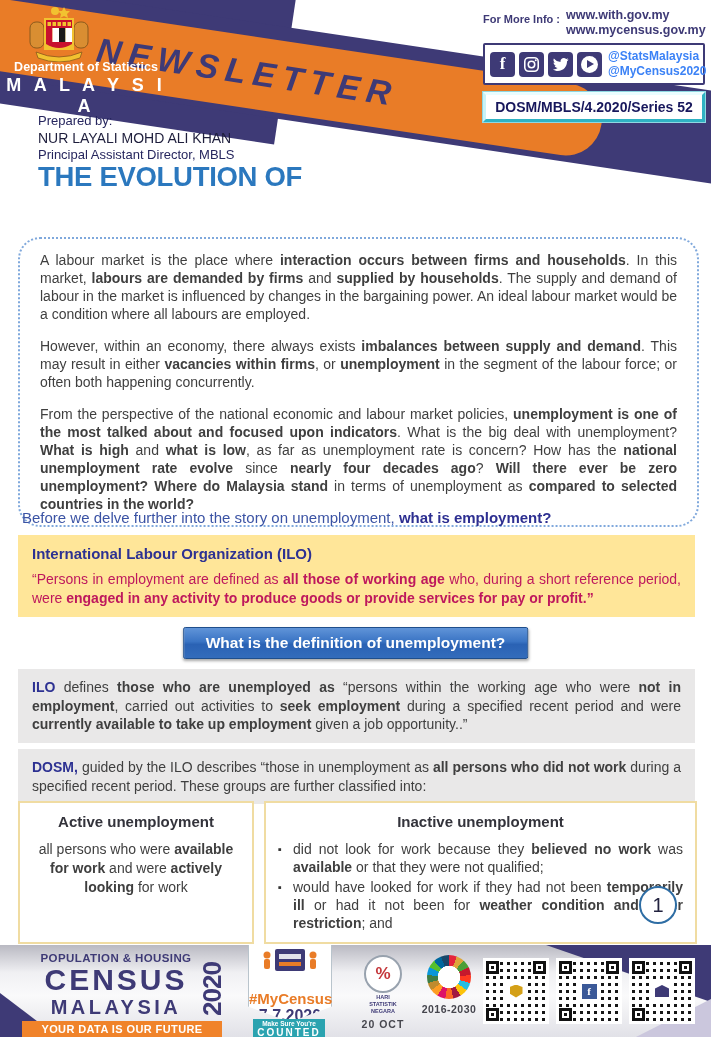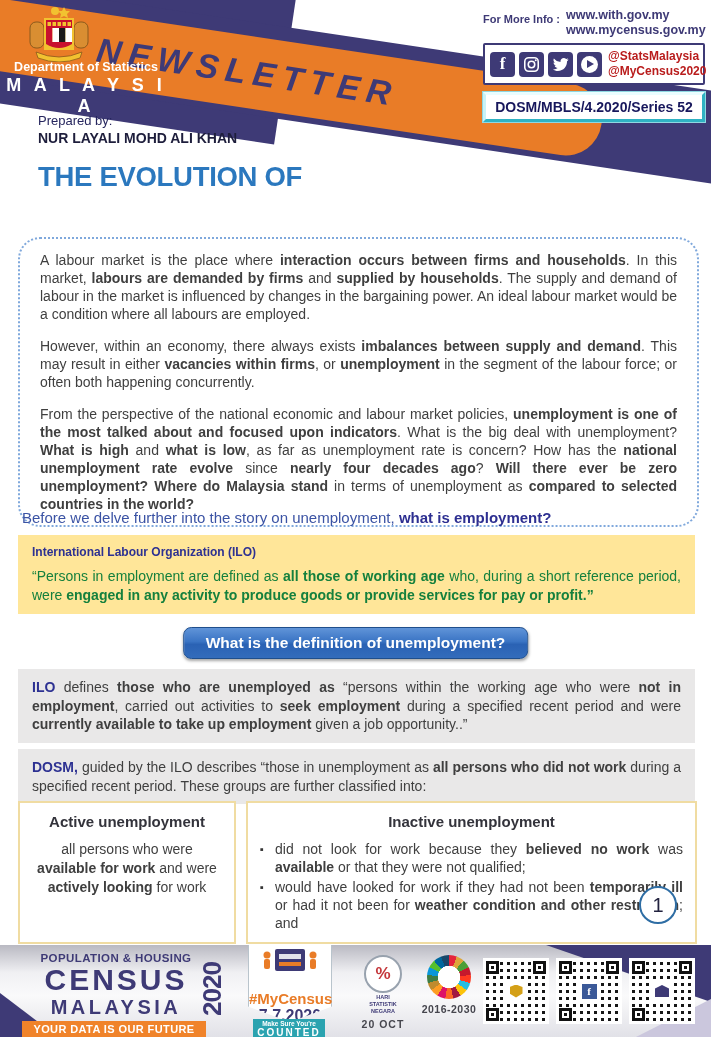--- a/index.html
+++ b/index.html
@@ -30,61 +30,61 @@
   .more-info .urls{font-size:12.5px;font-weight:800;color:#3E3A76;line-height:1.2;}
   .social-box{margin-top:5px;border:2px solid #3E3A76;background:#fff;border-radius:2px;
               display:flex;align-items:center;gap:4px;padding:4px 5px;}
   .sicon{width:25px;height:25px;background:#3E3A76;border-radius:4px;display:flex;
          align-items:center;justify-content:center;flex:0 0 auto;}
   .sicon .fb{color:#fff;font-weight:800;font-size:17px;font-family:"Liberation Serif",serif;}
   .yt-circle{width:17px;height:17px;background:#fff;border-radius:50%;display:flex;
              align-items:center;justify-content:center;}
   .yt-tri{width:0;height:0;border-left:7px solid #3E3A76;border-top:4.5px solid transparent;
           border-bottom:4.5px solid transparent;margin-left:2px;}
-  .handles{font-size:12px;font-weight:800;color:#b91c1c;line-height:1.25;margin-left:2px;}
+  .handles{font-size:12px;font-weight:800;color:#3b82f6;line-height:1.25;margin-left:2px;}
   .series-badge{margin-top:7px;background:#fff;text-align:center;font-size:14px;font-weight:800;
        color:#17175C;padding:4px 6px;border:3px solid;border-color:#eafdff #2fb2c3 #2fb2c3 #c8f2f8;
        box-shadow:0 0 0 1px #8ed8e2;}
 
   .prepared{position:absolute;left:38px;top:113px;z-index:4;color:#26265E;}
   .prepared .pb{font-size:13px;}
-  .prepared .an{font-size:14px;font-weight:700;color:#1E1E3C;margin-top:2px;}
+  .prepared .an{font-size:14px;font-weight:400;color:#1E1E3C;margin-top:2px;}
   .prepared .ar{font-size:13px;margin-top:1px;}
 
   .page-title{position:absolute;left:38px;top:161px;z-index:4;color:#2B78BE;font-weight:800;
               font-size:27.5px;line-height:1.14;letter-spacing:-0.3px;}
 
   
   .intro-box{position:absolute;left:18px;top:237px;width:637px;padding:12px 20px;
              border:2px dotted #7FA8DC;border-radius:22px;background:#fff;
              font-size:14px;line-height:18px;color:#3F3F3F;text-align:justify;z-index:2;}
   .intro-box p{margin:0 0 0 0;}
   .intro-box p + p{margin-top:14px;}
 
   .lead{position:absolute;left:22px;top:509px;width:670px;font-size:15px;color:#3B53A4;z-index:2;}
   .lead b{color:#2D2F91;}
 
   .ilo-box{position:absolute;left:18px;top:535px;width:649px;background:#FFE699;
            padding:10px 14px;z-index:2;}
-  .ilo-box h3{margin:0 0 8px 0;font-size:12px;color:#2D3192;}
-  .ilo-box p{margin:0;font-size:14px;line-height:18.5px;color:#15803d;text-align:justify;}
+  .ilo-box h3{margin:0 0 8px 0;font-size:15px;color:#2D3192;}
+  .ilo-box p{margin:0;font-size:14px;line-height:18.5px;color:#be185d;text-align:justify;}
 
   .def-button{position:absolute;left:50%;transform:translateX(-50%);top:627px;z-index:2;
       background:linear-gradient(180deg,#6094d8 0%,#3a74c4 45%,#2a62b4 55%,#336cbb 100%);
-      border:1px solid #1F4E8C;border-radius:8px;color:#fff;font-size:15.5px;font-weight:600;
+      border:1px solid #1F4E8C;border-radius:2px;color:#fff;font-size:15.5px;font-weight:600;
       padding:6px 22px;white-space:nowrap;box-shadow:0 2px 3px rgba(0,0,0,.35);cursor:pointer;}
 
   .gray-box{position:absolute;left:18px;width:649px;background:#E9E8E8;padding:9px 14px;z-index:2;}
   .gray-box p{margin:0;font-size:14px;line-height:18.5px;color:#3F3F3F;text-align:justify;}
   .g1{top:669px;}
   .g2{top:749px;}
 
   .two-col{position:absolute;left:18px;top:801px;width:679px;display:flex;gap:10px;z-index:2;}
   .cream-box{background:#fff;border:2px solid #F0DCA2;padding:8px 12px;box-sizing:border-box;}
-  .box-active{width:218px;flex:0 0 auto;text-align:center;}
+  .box-active{width:236px;flex:0 0 auto;text-align:center;}
   .box-inactive{flex:1;}
   .cream-box h4{margin:2px 0 10px 0;font-size:15px;color:#33333B;text-align:center;}
   .box-active p{margin:0;font-size:14px;line-height:19px;color:#3F3F3F;}
   .box-inactive ul{margin:0;padding:0;list-style:none;}
   .box-inactive li{position:relative;padding-left:15px;font-size:14px;line-height:18px;
                    color:#3F3F3F;text-align:justify;margin-bottom:2px;}
   .box-inactive li::before{content:"▪";position:absolute;left:0;top:0;font-size:11px;color:#333;}
 
   .page-circle{position:absolute;left:639px;top:886px;width:34px;height:34px;border-radius:50%;
       background:#fff;border:2.5px solid #2E6DA4;display:flex;align-items:center;z-index:6;
@@ -101,21 +101,21 @@
      clip-path:polygon(0 100%,100% 0,100% 100%);}
 
   .census{position:absolute;left:22px;top:7px;width:218px;color:#3E3A76;}
   .census .inner{width:188px;text-align:center;}
   .census .c1{font-size:11.5px;font-weight:900;letter-spacing:.4px;}
   .census .c2{font-size:30px;font-weight:900;letter-spacing:3px;line-height:1;margin-top:1px;}
   .census .c3{font-size:20px;font-weight:900;letter-spacing:3.5px;line-height:1;margin-top:2px;}
   .census .year{position:absolute;right:12px;top:0;writing-mode:vertical-rl;
      transform:rotate(180deg);font-size:26px;font-weight:900;letter-spacing:-1px;height:64px;}
   .census .tag{margin-top:4px;background:#F0832A;color:#fff;font-weight:800;font-size:11px;
-     letter-spacing:.4px;text-align:center;padding:2px 0;width:184px;}
+     letter-spacing:.4px;text-align:center;padding:2px 0;width:200px;}
 
   .pennant{position:absolute;left:248px;top:0;width:82px;height:76px;background:#fff;
      border:1px solid #b9c4cc;border-top:none;text-align:center;
      clip-path:polygon(0 0,100% 0,100% 80%,50% 100%,0 80%);}
   .pennant .tag-orange{font-size:15px;font-weight:800;color:#E97C27;margin-top:11px;}
   .pennant .date{font-size:16px;font-weight:900;color:#3E3A76;}
   .counted{position:absolute;left:253px;top:74px;width:72px;background:#2BA3B0;color:#fff;
      text-align:center;padding:1px 0 2px 0;}
   .counted .m1{font-size:6.5px;font-weight:700;}
   .counted .m2{font-size:10px;font-weight:800;letter-spacing:2px;}
@@ -224,20 +224,21 @@
         <div>@StatsMalaysia</div>
         <div>@MyCensus2020</div>
       </span>
     </div>
     <div class="series-badge">DOSM/MBLS/4.2020/Series 52</div>
   </div>
 
   <div class="prepared">
     <div class="pb">Prepared by:</div>
     <div class="an">NUR LAYALI MOHD ALI KHAN</div>
+    <div class="ar">Principal Assistant Director, MBLS</div>
   </div>
 
   <h1 class="page-title" style="margin:0;">
     <div>THE EVOLUTION OF</div>
   </h1>
 
   <section class="intro-box">
     <p><span>A labour market is the place where </span><b>interaction occurs between firms and households</b><span>. In this market, </span><b>labours are demanded by firms</b><span> and </span><b>supplied by households</b><span>. The supply and demand of labour in the market is influenced by changes in the bargaining power. An ideal labour market would be a condition where all labours are employed.</span></p>
     <p><span>However, within an economy, there always exists </span><b>imbalances between supply and demand</b><span>. This may result in either </span><b>vacancies within firms</b><span>, or </span><b>unemployment</b><span> in the segment of the labour force; or often both happening concurrently.</span></p>
     <p><span>From the perspective of the national economic and labour market policies, </span><b>unemployment is one of the most talked about and focused upon indicators</b><span>. What is the big deal with unemployment? </span><b>What is high</b><span> and </span><b>what is low</b><span>, as far as unemployment rate is concern? How has the </span><b>national unemployment rate evolve</b><span> since </span><b>nearly four decades ago</b><span>? </span><b>Will there ever be zero unemployment? Where do Malaysia stand</b><span> in terms of unemployment as </span><b>compared to selected countries in the world?</b></p>

